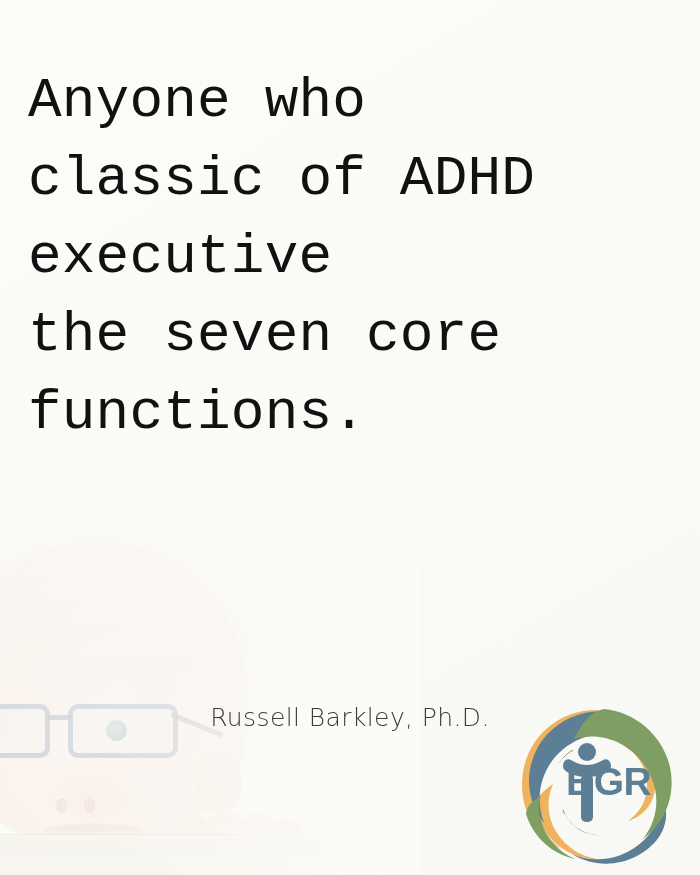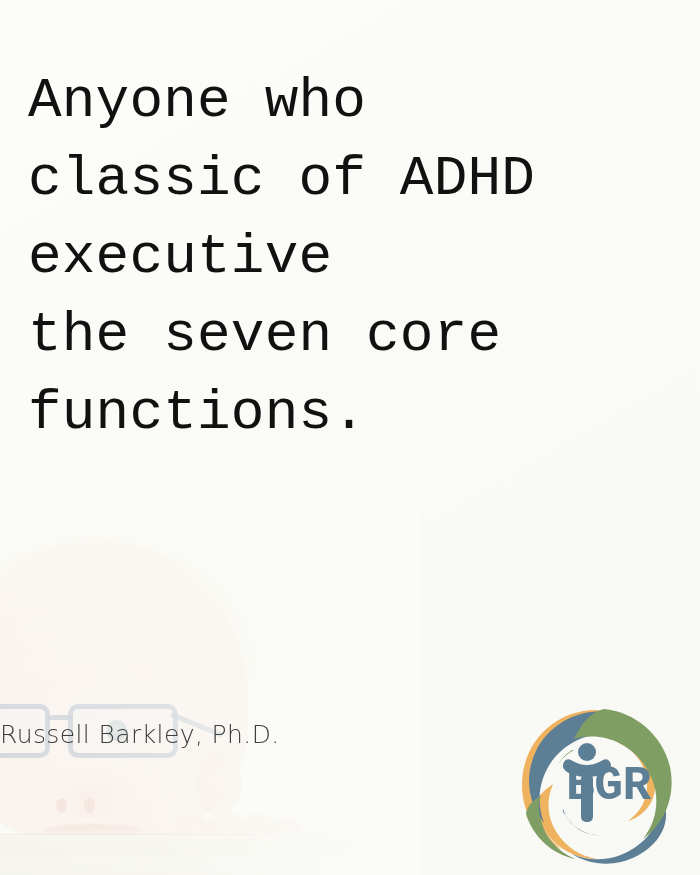--- a/index.html
+++ b/index.html
@@ -213,22 +213,23 @@
     color: #111111;
     letter-spacing: .2px;
     z-index: 5;
     margin-left: 28px;
   }
   .quote .qline { display: block; white-space: nowrap; }
 
   .attribution {
     position: absolute;
     left: 0;
-    top: 720px;
+    top: 703px;
     width: 700px;
+    text-align: center;
     font-family: "DejaVu Sans", "Liberation Sans", sans-serif;
     font-weight: 300;
     font-size: 25px;
     letter-spacing: .4px;
     color: #3c3c3c;
     z-index: 6;
   }
 
   
   .logo {
@@ -237,23 +238,23 @@
     top: 704px;
     width: 162px;
     height: 162px;
     z-index: 8;
   }
   .logo svg { display: block; width: 162px; height: 162px; }
   .logo-wordmark {
     position: absolute;
     left: 52px;
     top: 58px;
-    font-family: Liberation Mono, monospace;
+    font-family: Liberation Sans, sans-serif;
     font-weight: bold;
-    font-size: 48px;
+    font-size: 39px;
     letter-spacing: -0.5px;
     line-height: 1;
     color: #5d7f96;
   }
 </style>
 </head>
 <body>
 
 <div id="poster">
 

